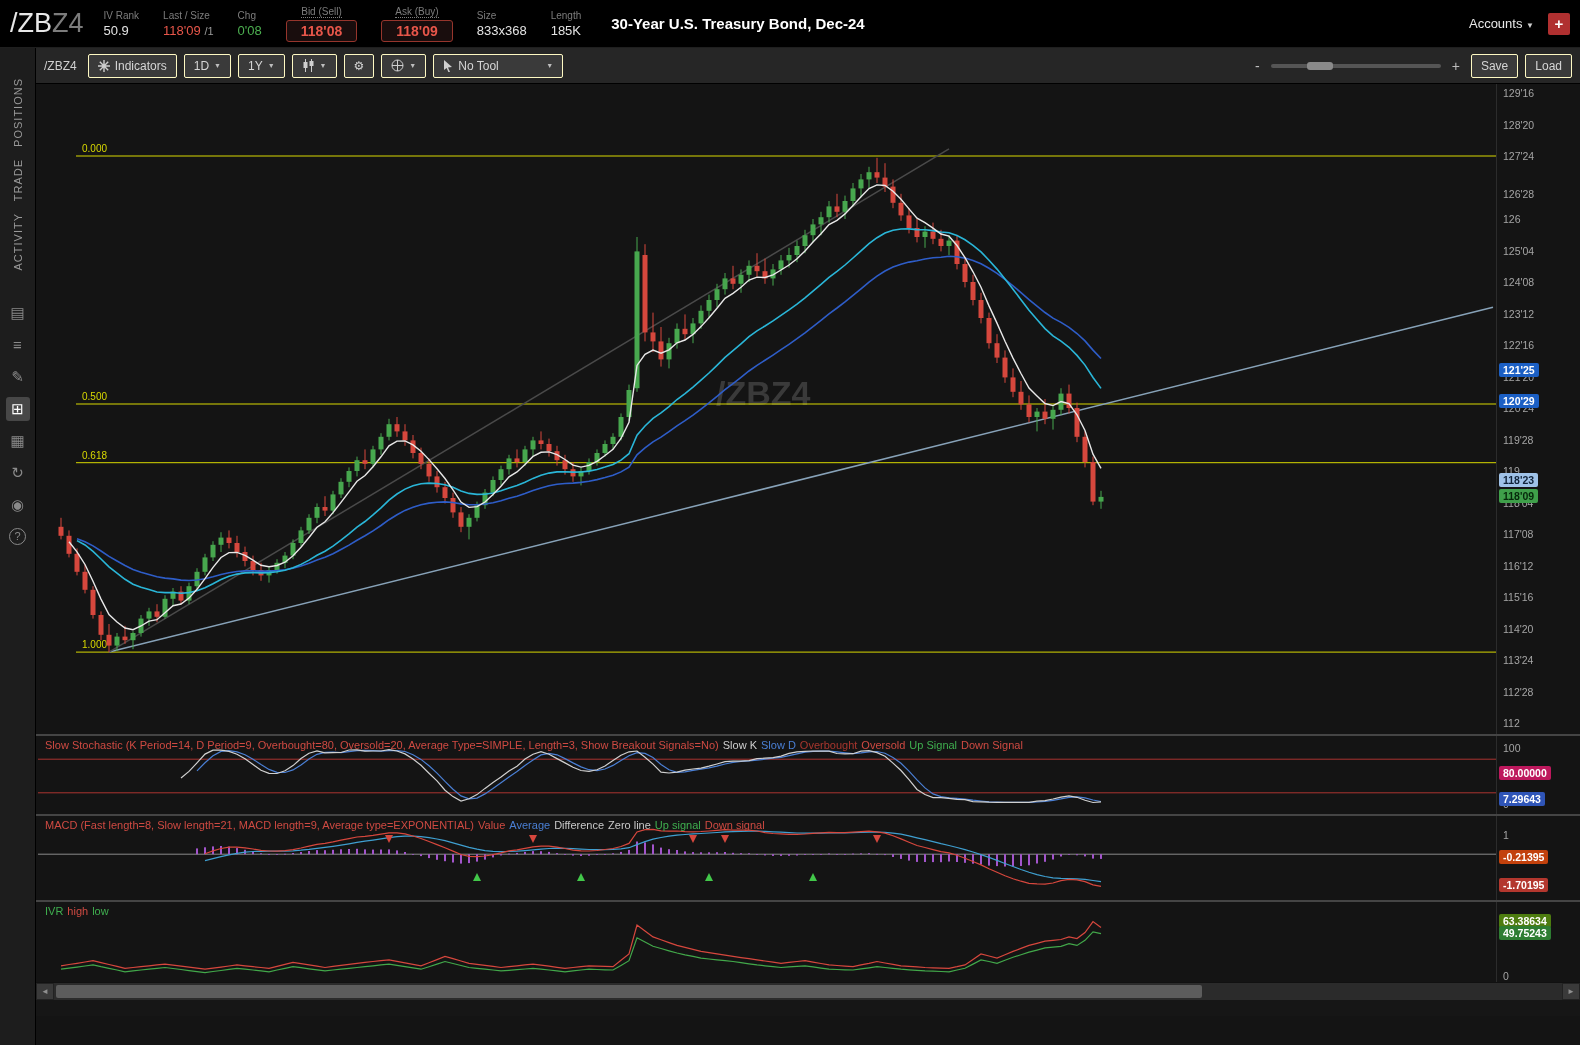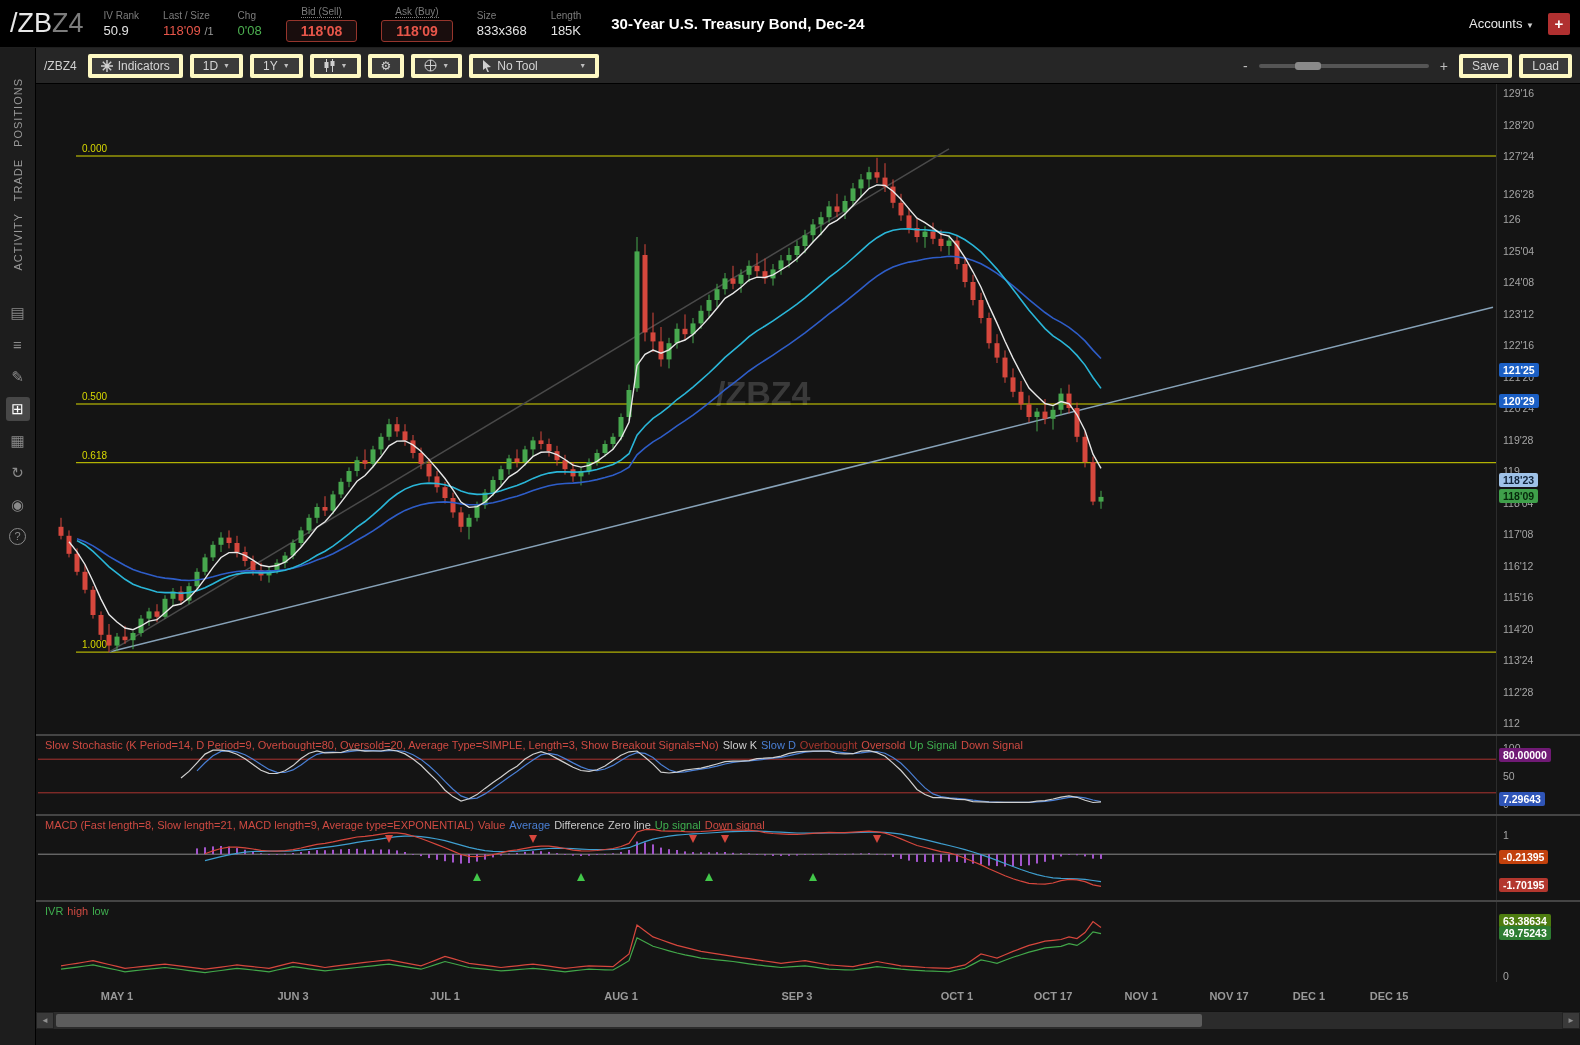--- a/index.html
+++ b/index.html
@@ -33,21 +33,21 @@
   #sidebar-icons{margin-top:14px;display:flex;flex-direction:column;align-items:center}
   .side-icon{width:24px;height:24px;margin:4px 0;color:#8a8a8a;font-size:15px;display:flex;align-items:center;justify-content:center;border-radius:3px;cursor:pointer}
   .side-icon.active{background:#474747;color:#fff}
   .side-icon.help{border:1px solid #8a8a8a;border-radius:50%;width:17px;height:17px;font-size:11px;margin:7px 0}
 
   #main{flex:1;display:flex;flex-direction:column;position:relative}
 
   
   #chart-toolbar{height:36px;background:#262626;border-bottom:1px solid #000;display:flex;align-items:center;gap:7px;padding:0 8px}
   .tb-sym{color:#cfcfcf;font-size:12px;margin-right:4px}
-  .tbtn{background:#3a3a3a;border:4px solid #fef9c3;border-radius:2px;color:#d5d5d5;font-size:12px;height:24px;display:flex;align-items:center;gap:5px;padding:0 9px;cursor:pointer;font-family:inherit;white-space:nowrap}
+  .tbtn{background:#3a3a3a;border:1px solid #fef9c3;border-radius:2px;color:#d5d5d5;font-size:12px;height:24px;display:flex;align-items:center;gap:5px;padding:0 9px;cursor:pointer;font-family:inherit;white-space:nowrap}
   .tbtn .caret{font-size:7px;color:#bdbdbd}
   .ticon{display:block}
   .spacer{flex:1}
   .zoomtxt{color:#bdbdbd;font-size:14px;cursor:pointer;padding:0 4px}
   .zslider{width:170px;height:4px;background:#555;border-radius:2px;position:relative;cursor:pointer}
   .zthumb{position:absolute;left:36px;top:-2px;width:26px;height:8px;background:#8a8a8a;border-radius:3px}
 
   
   .panel{position:relative;background:#141414;overflow:hidden}
   #panel-price{height:650px}
@@ -518,21 +518,21 @@
             <span style="color: rgb(74, 127, 212);">Slow D</span>
             <span style="color: rgb(168, 54, 46);">Overbought</span>
             <span style="color: rgb(207, 74, 66);">Oversold</span>
             <span style="color: rgb(63, 175, 79);">Up Signal</span>
             <span style="color: rgb(207, 74, 66);">Down Signal</span>
           </div>
         <div class="yaxis" id="axis-stoch">
             <div class="alabel" style="top: 6px;">100</div>
             <div class="alabel" style="top: 34px;">50</div>
             <div class="alabel" style="top: 62px;">0</div>
-            <div class="abadge" style="top: 12px; background: #701a75; color: rgb(255, 255, 255);">80.00000</div>
+            <div class="abadge" style="top: 30px; background: #be185d; color: rgb(255, 255, 255);">80.00000</div>
             <div class="abadge" style="top: 55.912px; background: rgb(47, 85, 184); color: rgb(255, 255, 255);">7.29643</div>
           </div>
       </div>
       <div class="divider"></div>
 
       <div id="panel-macd" class="panel">
         <svg id="macd-svg" class="plot" width="1460" height="84">
             <line x1="2" y1="38.2" x2="1460" y2="38.2" stroke="#8a8a8a" stroke-width="1"></line>
             <g>
               <rect x="160" y="32.4" width="2" height="5.9" fill="#a355cc"></rect>
@@ -689,33 +689,20 @@
             <span style="color: rgb(207, 74, 66);">high</span>
             <span style="color: rgb(63, 175, 79);">low</span>
           </div>
         <div class="yaxis" id="axis-ivr">
             <div class="alabel" style="top: 68px;">0</div>
             <div class="abadge" style="top: 12.1185px; background: #4d7c0f; color: rgb(255, 255, 255);">63.38634</div>
             <div class="abadge" style="top: 23.7125px; background: rgb(46, 125, 50); color: rgb(255, 255, 255);">49.75243</div>
           </div>
       </div>
 
-      <div id="time-axis">
-          <div class="tick" style="left: 55px;">MAY 1</div>
-          <div class="tick" style="left: 231px;">JUN 3</div>
-          <div class="tick" style="left: 383px;">JUL 1</div>
-          <div class="tick" style="left: 559px;">AUG 1</div>
-          <div class="tick" style="left: 735px;">SEP 3</div>
-          <div class="tick" style="left: 895px;">OCT 1</div>
-          <div class="tick" style="left: 991px;">OCT 17</div>
-          <div class="tick" style="left: 1079px;">NOV 1</div>
-          <div class="tick" style="left: 1167px;">NOV 17</div>
-          <div class="tick" style="left: 1247px;">DEC 1</div>
-          <div class="tick" style="left: 1327px;">DEC 15</div>
-        </div>
       <div id="hscroll">
         <div class="sarrow">◄</div>
         <div class="strack">
             <div class="sthumb"></div>
           </div>
         <div class="sarrow">►</div>
       </div>
       <div id="bottom-strip"></div>
     </div>
   </div>

